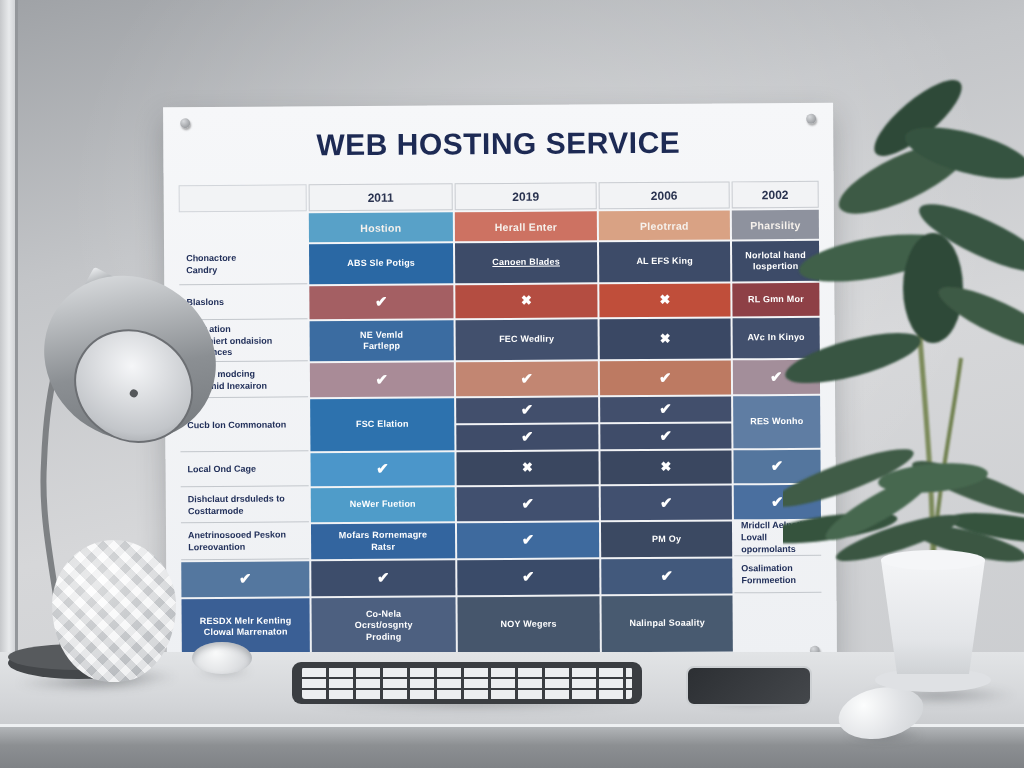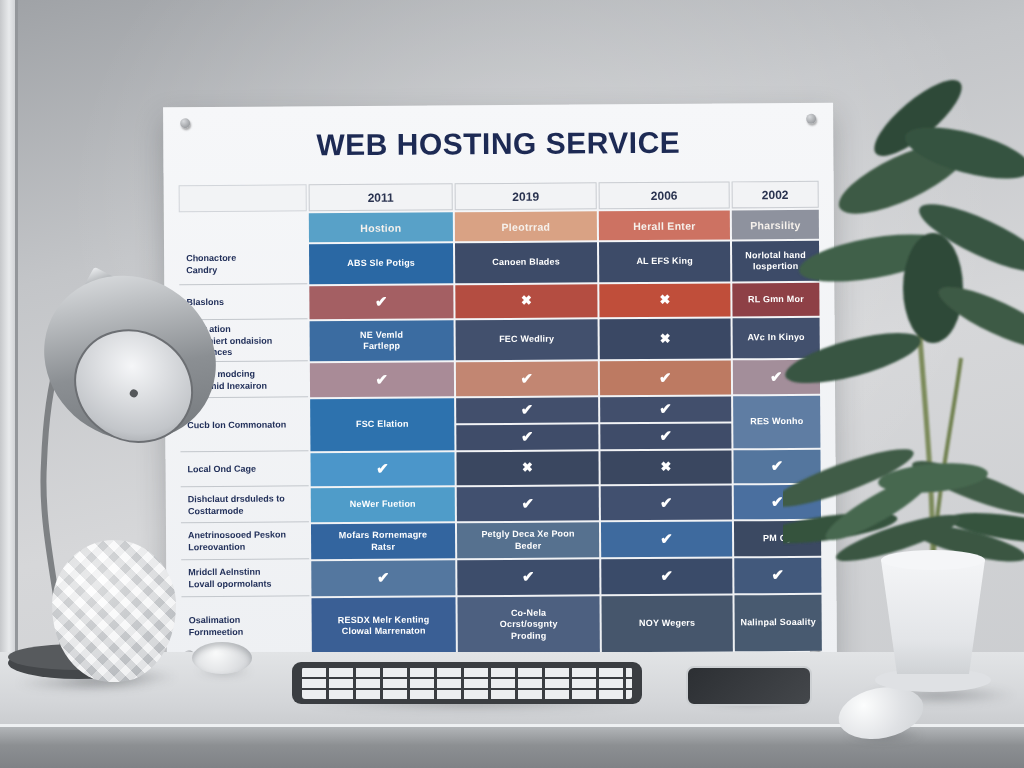--- a/index.html
+++ b/index.html
@@ -91,28 +91,28 @@
   <div class="tbl">
 
     <div class="hblank"></div>
     <div class="hd">2011</div>
     <div class="hd">2019</div>
     <div class="hd">2006</div>
     <div class="hd">2002</div>
 
     <div></div>
     <div class="brand" style="background: rgb(88, 161, 200);">Hostion</div>
+    <div class="brand" style="background: rgb(205, 114, 98);">Herall Enter</div>
     <div class="brand" style="background: rgb(217, 162, 132);">Pleotrrad</div>
-    <div class="brand" style="background: rgb(205, 114, 98);">Herall Enter</div>
     <div class="brand" style="background: rgb(142, 146, 158);">Pharsility</div>
 
     <div class="rlabel">Chonactore
 Candry</div>
     <div class="cell" style="background: rgb(42, 104, 164);">ABS Sle Potigs</div>
-    <div class="cell" style="background: rgb(61, 75, 104);">Canoen Blades</div>
+    <div class="cell" style="background: rgb(61, 75, 104); text-decoration: underline;">Canoen Blades</div>
     <div class="cell" style="background: rgb(61, 75, 104);">AL EFS King</div>
     <div class="cell" style="background: rgb(61, 75, 104);">Norlotal hand Iospertion</div>
 
     <div class="rlabel">Blaslons</div>
     <div class="cell chk" style="background: rgb(164, 95, 99);">✔</div>
     <div class="cell xx" style="background: rgb(180, 77, 65);">✖</div>
     <div class="cell xx" style="background: rgb(192, 78, 58);">✖</div>
     <div class="cell" style="background: rgb(142, 64, 70);">RL Gmn Mor</div>
 
     <div class="rlabel">Ailer ation
@@ -149,22 +149,20 @@
 Costtarmode</div>
     <div class="cell" style="background: rgb(79, 156, 201);">NeWer Fuetion</div>
     <div class="cell chk" style="background: rgb(65, 80, 111);">✔</div>
     <div class="cell chk" style="background: rgb(65, 80, 111);">✔</div>
     <div class="cell chk" style="background: rgb(74, 111, 159);">✔</div>
 
     <div class="rlabel">Anetrinosooed Peskon
 Loreovantion</div>
     <div class="cell" style="background: rgb(51, 101, 159);">Mofars Rornemagre
 Ratsr</div>
-    <div class="cell" style="background: rgb(86, 113, 143);">Petgly Deca Xe Poon
-Beder</div>
     <div class="cell chk" style="background: rgb(62, 106, 158);">✔</div>
     <div class="cell" style="background: rgb(59, 73, 98);">PM Oy</div>
 
     <div class="rlabel">Mridcll Aelnstinn
 Lovall opormolants</div>
     <div class="cell chk" style="background: rgb(84, 119, 159);">✔</div>
     <div class="cell chk" style="background: rgb(61, 77, 107);">✔</div>
     <div class="cell chk" style="background: rgb(58, 75, 105);">✔</div>
     <div class="cell chk" style="background: rgb(66, 89, 124);">✔</div>
 

